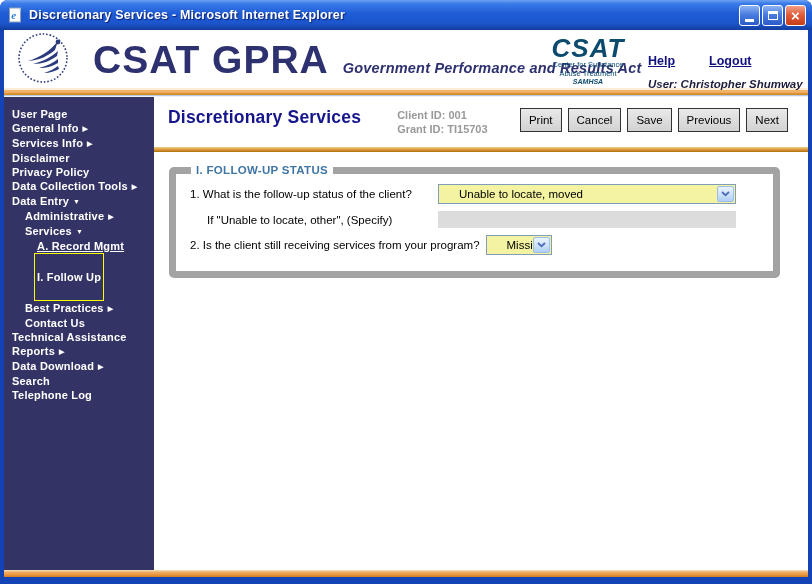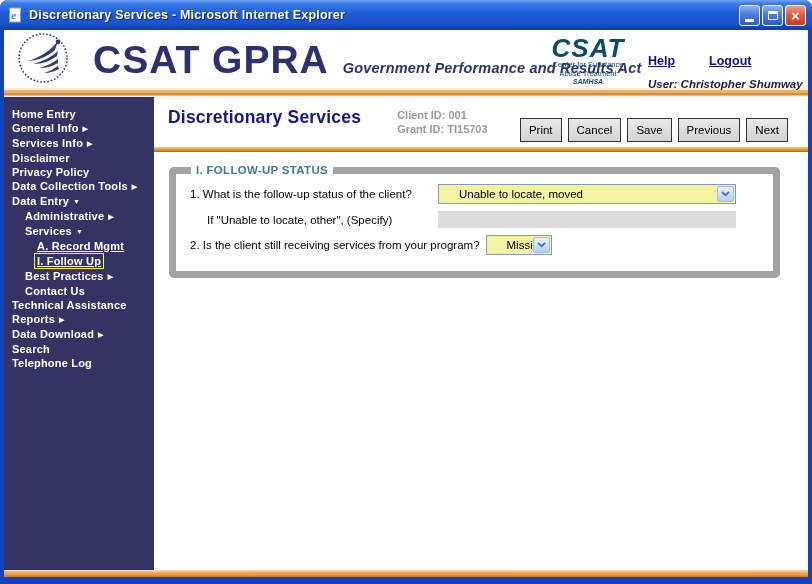--- a/index.html
+++ b/index.html
@@ -54,28 +54,28 @@
   .header-rule{height:9px;flex:none;
     background:linear-gradient(180deg,#FBEDD8 0%,#FBEDD8 22%,#F3B76E 22%,#F0A85C 56%,#D99733 56%,#D08C28 78%,#B9C9E0 78%,#B9C9E0 89%,#EDF2F8 89%,#EDF2F8 100%);}
 
   
   .main{height:473px;flex:none;display:flex;background:#fff;}
   .sidebar{width:150px;flex:none;background:var(--sidebar-bg);padding-top:10px;color:#fff;}
   .side-item{font-size:11px;font-weight:bold;line-height:14px;padding-left:8px;white-space:nowrap;letter-spacing:0.2px;cursor:pointer;}
   .side-item.indent-1{padding-left:21px;}
   .side-item.indent-2{padding-left:33px;}
   .side-label.u{text-decoration:underline;}
-  .side-label.hl{display:inline-block;border:1px solid var(--highlight-yellow);padding:0 2px;margin-left:-3px;text-decoration:underline;}
+  .side-label.hl{display:inline-block;border:1px solid var(--highlight-yellow);padding:16px 2px;margin-left:-3px;}
   .arr{font-size:7px;margin-left:4px;vertical-align:1px;}
 
   .content{flex:1;display:flex;flex-direction:column;background:#fff;}
   .content-header{flex:none;display:flex;align-items:flex-start;padding:10px 20px 0 14px;height:50px;}
   .page-title{font-size:17.5px;font-weight:bold;color:var(--page-title-navy);letter-spacing:0.2px;}
   .ids{margin-left:36px;font-size:11px;font-weight:bold;color:var(--id-gray);line-height:14px;margin-top:1px;white-space:nowrap;}
-  .toolbar{margin-left:auto;display:flex;gap:6px;align-items:flex-start;margin-top:11px;}
+  .toolbar{margin-left:auto;display:flex;gap:6px;align-items:flex-start;margin-top:1px;}
   .xp-btn{font-family:"Liberation Sans",sans-serif;font-size:11.5px;color:#000;height:24px;padding:0 8px;
     background:linear-gradient(180deg,#E9E9E9 0%,#D2D2D2 100%);border:1px solid #333;cursor:pointer;}
 
   .gold-rule{height:5px;flex:none;background:linear-gradient(180deg,#F2CF8E 0%,#E3A349 40%,#C98620 75%,#AA6C0E 100%);}
 
   
   fieldset.followup{margin:12px 28px 0 15px;border:7px solid #a3a3a3;border-radius:5px;padding:8px 10px 16px 14px;}
   fieldset.followup legend{font-size:11.5px;font-weight:bold;color:var(--legend-blue);padding:0 5px;margin-left:1px;letter-spacing:0.3px;}
   .frow{display:flex;align-items:center;font-size:11.5px;color:#000;}
   .frow+.frow{margin-top:7px;}
@@ -149,21 +149,21 @@
         </span>
         <div class="user">User: Christopher Shumway</div>
       </span>
     </div>
 
     <div class="header-rule"></div>
 
     <div class="main">
 
       <nav class="sidebar">
-          <div class="side-item indent-0"><span class="side-label">Home Entry</span></div>
+          <div class="side-item indent-0"><span class="side-label">User Page</span></div>
           <div class="side-item indent-0"><span class="side-label">General Info</span><span class="arr">▶</span></div>
           <div class="side-item indent-0"><span class="side-label">Services Info</span><span class="arr">▶</span></div>
           <div class="side-item indent-0"><span class="side-label">Disclaimer</span></div>
           <div class="side-item indent-0"><span class="side-label">Privacy Policy</span></div>
           <div class="side-item indent-0"><span class="side-label">Data Collection Tools</span><span class="arr">▶</span></div>
           <div class="side-item indent-0"><span class="side-label">Data Entry</span><span class="arr">▼</span></div>
           <div class="side-item indent-1"><span class="side-label">Administrative</span><span class="arr">▶</span></div>
           <div class="side-item indent-1"><span class="side-label">Services</span><span class="arr">▼</span></div>
           <div class="side-item indent-2"><span class="side-label u">A. Record Mgmt</span></div>
           <div class="side-item indent-2"><span class="side-label hl">I. Follow Up</span></div>

